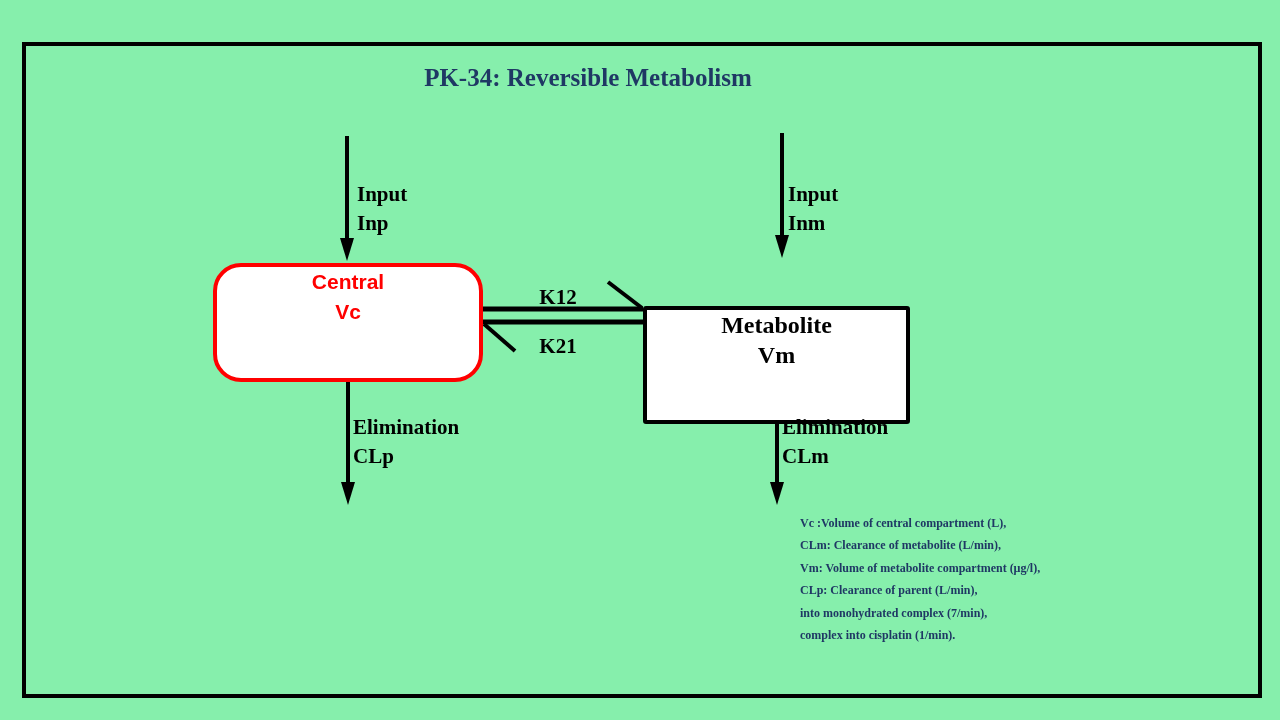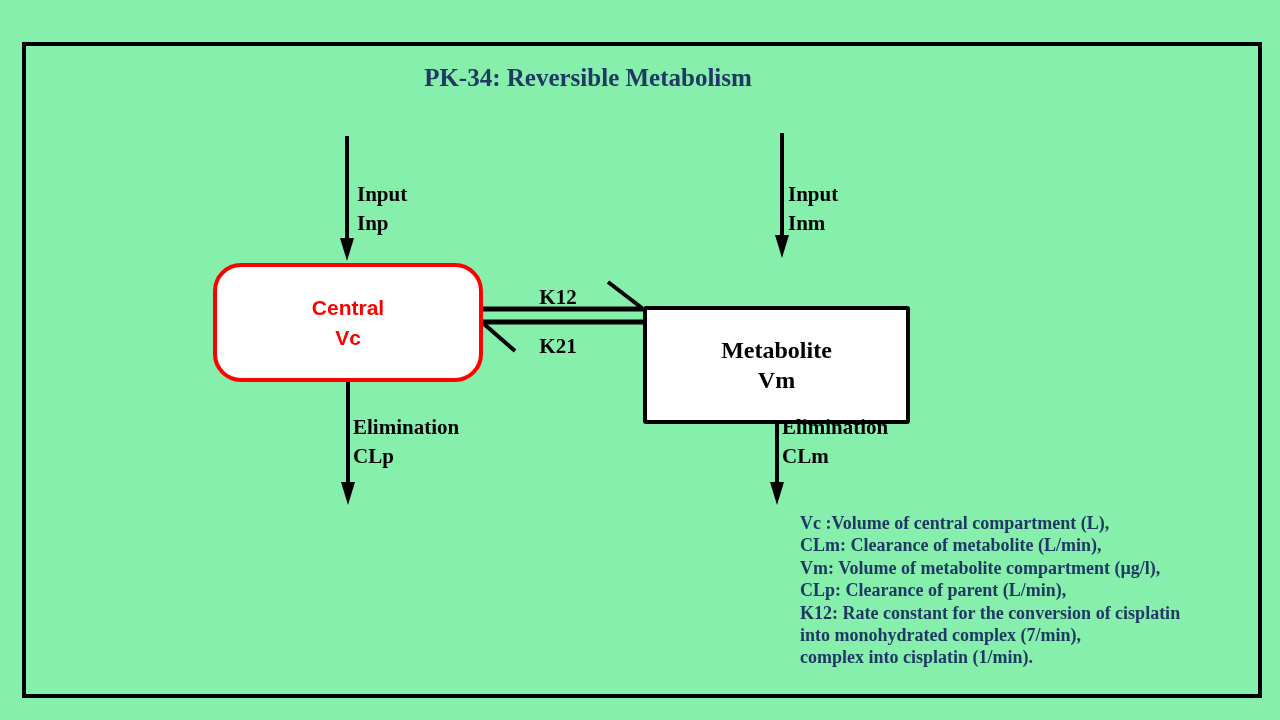--- a/index.html
+++ b/index.html
@@ -13,21 +13,21 @@
     border:4px solid var(--black); background:transparent;
   }
   .title {
     position:absolute; left:388px; top:64px; width:400px; text-align:center;
     font-family:"Liberation Serif", serif; font-weight:bold; font-size:25px;
     color:var(--navy); letter-spacing:0px; white-space:nowrap;
   }
   .overlay { position:absolute; left:0; top:0; width:1280px; height:720px; }
   .box {
     position:absolute; display:flex; flex-direction:column; align-items:center;
-    justify-content:center; background:#ffffff; text-align:center;
+    background:#ffffff; text-align:center;
   }
   .box-central {
     left:213px; top:263px; width:270px; height:119px;
     border:4px solid var(--red); border-radius:28px;
     font-family:"Liberation Sans", sans-serif; font-weight:bold; font-size:21px;
     color:var(--red); line-height:30px;
   }
   .box-metabolite {
     left:643px; top:262px; width:267px; height:118px;
     border:4px solid var(--black); border-radius:3px;
@@ -39,21 +39,21 @@
     font-size:21px; color:var(--black); line-height:29px; white-space:nowrap;
   }
   .lbl-input-parent { left:357px; top:180px; }
   .lbl-input-metabolite { left:788px; top:180px; }
   .lbl-k12 { left:534px; top:283px; width:48px; text-align:center; }
   .lbl-k21 { left:534px; top:332px; width:48px; text-align:center; }
   .lbl-elim-parent { left:353px; top:413px; }
   .lbl-elim-metabolite { left:782px; top:413px; }
   .legend {
     position:absolute; left:800px; top:512px; width:465px;
-    font-family:"Liberation Serif", serif; font-weight:bold; font-size:18px;
+    font-family:"Liberation Serif", serif; font-weight:bold; font-size:12px;
     color:var(--navy); line-height:22.4px;
   }
   .legend div { white-space:nowrap; }
 </style>
 </head>
 <body>
 
 <div class="canvas">
 
   <div class="frame"></div>
@@ -112,18 +112,17 @@
   <div class="flow-label lbl-elim-metabolite">
     <div>Elimination</div>
     <div>CLm</div>
   </div>
 
   <div class="legend">
     <div>Vc :Volume of central compartment (L),</div>
     <div>CLm: Clearance of metabolite (L/min),</div>
     <div>Vm: Volume of metabolite compartment (µg/l),</div>
     <div>CLp: Clearance of parent (L/min),</div>
-    <div>K12: Rate constant for the conversion of cisplatin</div>
     <div>into monohydrated complex (7/min),</div>
     <div>complex into cisplatin (1/min).</div>
   </div>
 
 </div>
 
 </body></html>

